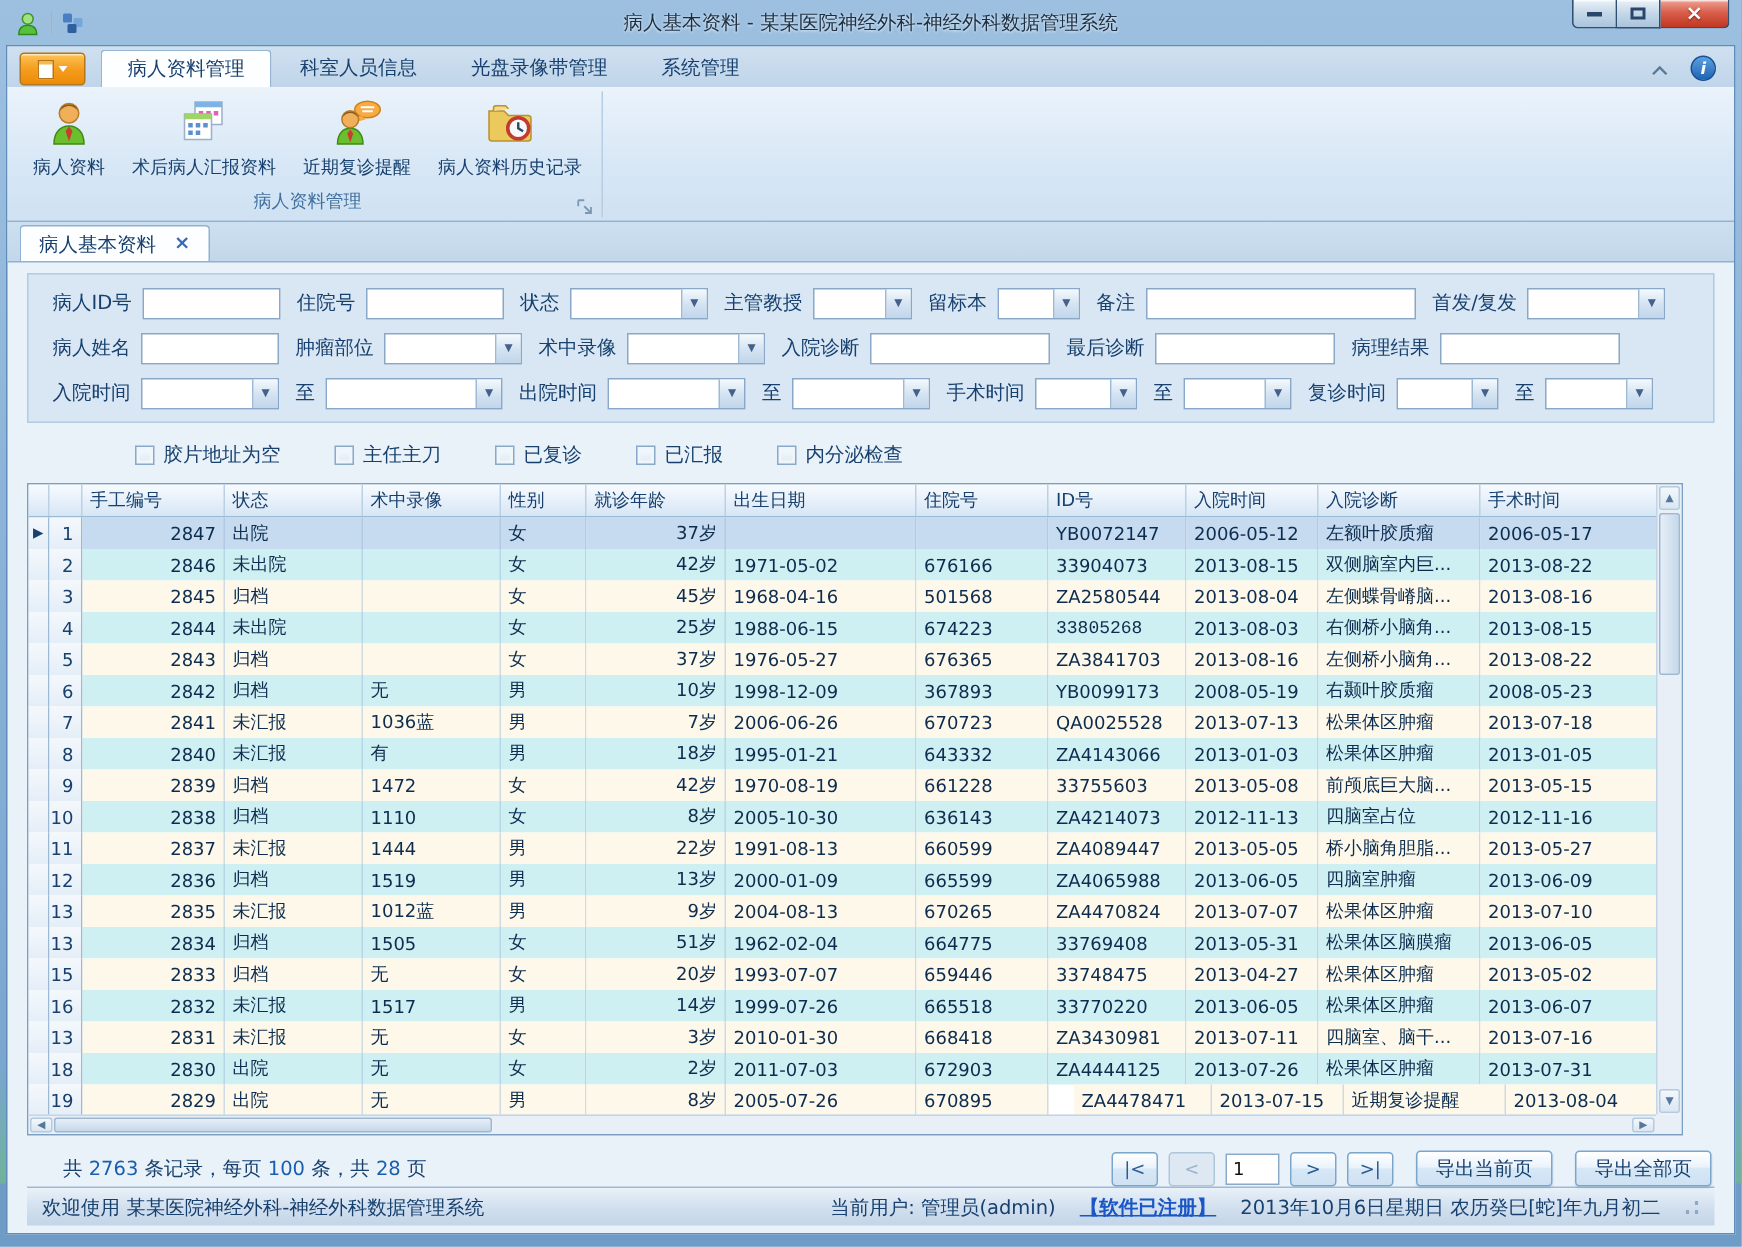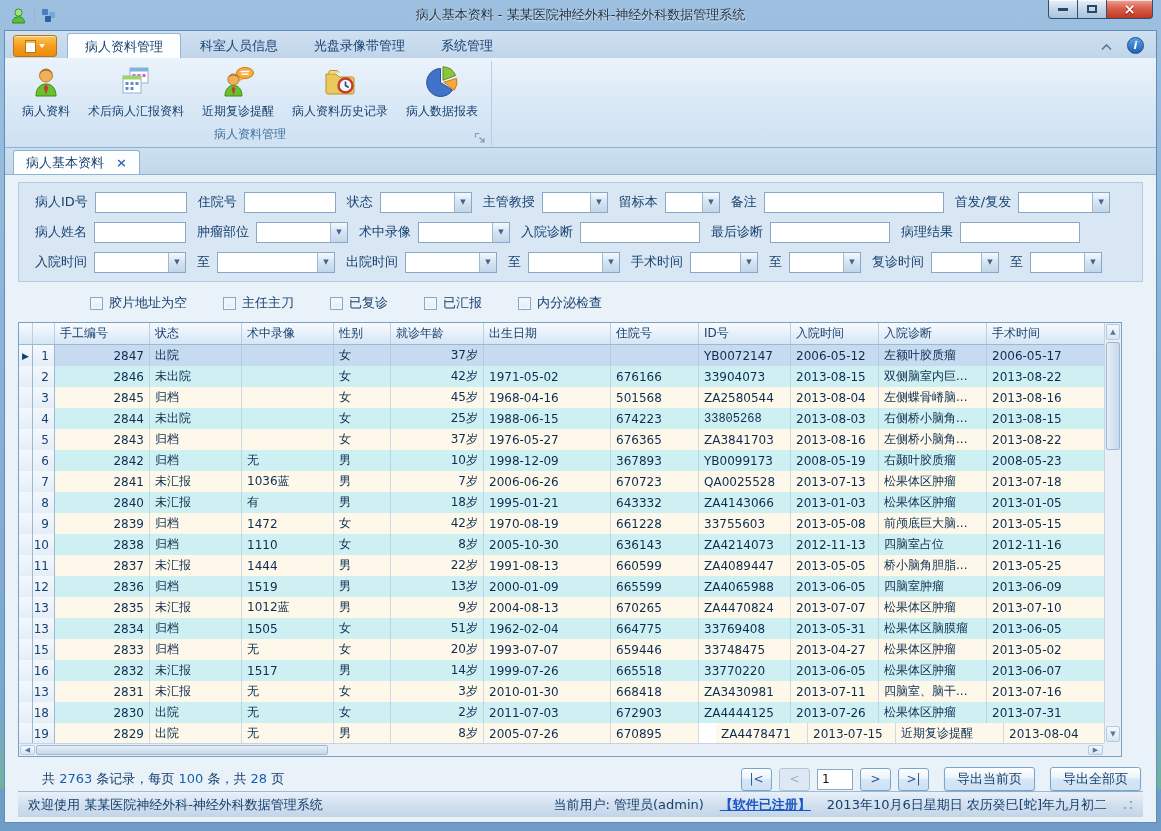--- a/index.html
+++ b/index.html
@@ -208,30 +208,20 @@
               <span class="ricon">
                 <svg width="34" height="34" viewBox="0 0 34 34">
                   <path d="M3 9h10l3 3h13a2 2 0 0 1 2 2v13a2 2 0 0 1-2 2H5a2 2 0 0 1-2-2z" fill="#ecc95c" stroke="#b8922c"></path>
                   <path d="M6 9V7a1.5 1.5 0 0 1 1.5-1.5h6.5l2 2" fill="#f4da84" stroke="#b8922c"></path>
                   <circle cx="22.5" cy="20.5" r="7" fill="#f6f8fa" stroke="#c23b2e" stroke-width="2.4"></circle>
                   <path d="M22.5 16.5v4l3.2 2" stroke="#2a4a66" stroke-width="1.6" fill="none"></path>
                 </svg>
               </span>
               <span class="rlabel">病人资料历史记录</span>
             </div>
-            <div class="rbtn">
-              <span class="ricon">
-                <svg width="34" height="34" viewBox="0 0 34 34">
-                  <path d="M15.5 17.5V3.5A14 14 0 1 0 27.5 25z" fill="#3f72c8" stroke="#2a4f92"></path>
-                  <path d="M18 1.8a14 14 0 0 1 12.6 8.7L18 15.2z" fill="#8cc63f" stroke="#5a8f1f"></path>
-                  <path d="M31.6 13.4a14 14 0 0 1-2.4 11.8l-10.4-8z" fill="#f7a940" stroke="#c97f12"></path>
-                </svg>
-              </span>
-              <span class="rlabel">病人数据报表</span>
-            </div>
           </div>
         <div class="rgrouplabel">病人资料管理</div>
         <span class="launcher">
           <svg width="12" height="12" viewBox="0 0 12 12">
               <path d="M1.5 1.5h4M1.5 1.5v4" stroke="#7a99b8" stroke-width="1.2" fill="none"></path>
               <path d="M5.5 5.5l4.5 4.5M10 6v4H6" stroke="#7a99b8" stroke-width="1.2" fill="none"></path>
             </svg>
         </span>
       </div>
     </div>
@@ -563,21 +553,21 @@
               <span class="cell r" style="width: 95px;">2837</span>
               <span class="cell" style="width: 92px;">未汇报</span>
               <span class="cell" style="width: 92px;">1444</span>
               <span class="cell" style="width: 57px;">男</span>
               <span class="cell r" style="width: 93px;">22岁</span>
               <span class="cell" style="width: 127px;">1991-08-13</span>
               <span class="cell" style="width: 88px;">660599</span>
               <span class="cell" style="width: 92px;">ZA4089447</span>
               <span class="cell" style="width: 88px;">2013-05-05</span>
               <span class="cell" style="width: 108px;">桥小脑角胆脂...</span>
-              <span class="cell" style="flex: 1 1 0%;">2013-05-25</span>
+              <span class="cell" style="flex: 1 1 0%;">2013-05-27</span>
             </div>
             <div class="trow cyan">
               <span class="cell fixed ind" style="width: 14px;"></span>
               <span class="cell fixed r" style="width: 22px;">12</span>
               <span class="cell r" style="width: 95px;">2836</span>
               <span class="cell" style="width: 92px;">归档</span>
               <span class="cell" style="width: 92px;">1519</span>
               <span class="cell" style="width: 57px;">男</span>
               <span class="cell r" style="width: 93px;">13岁</span>
               <span class="cell" style="width: 127px;">2000-01-09</span>

